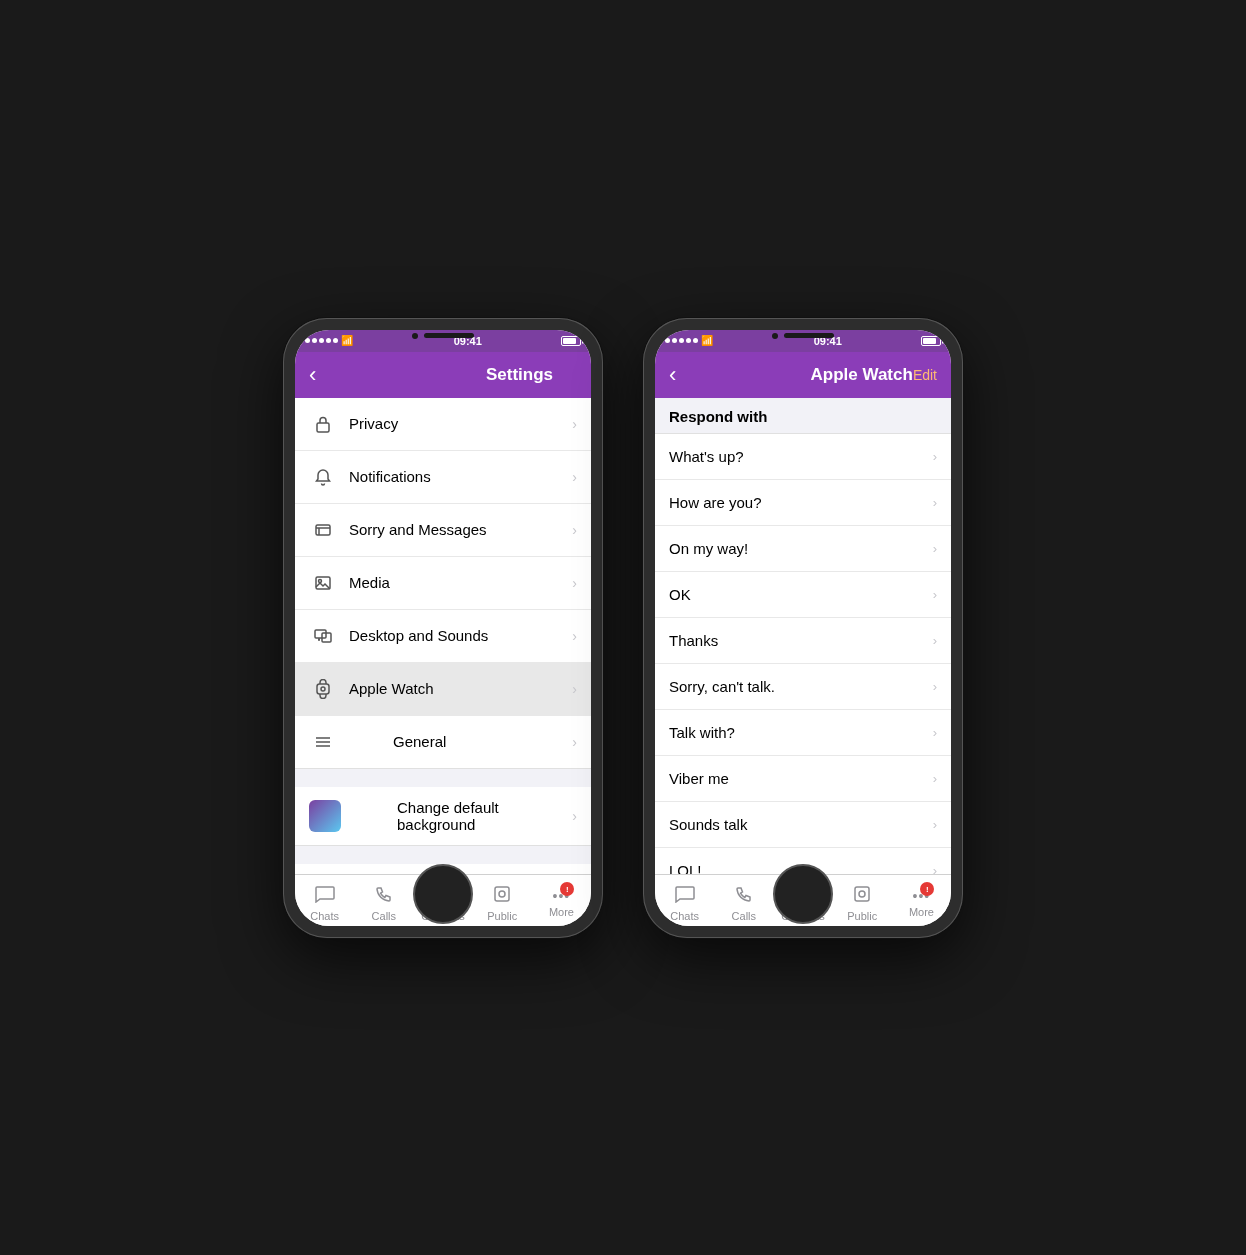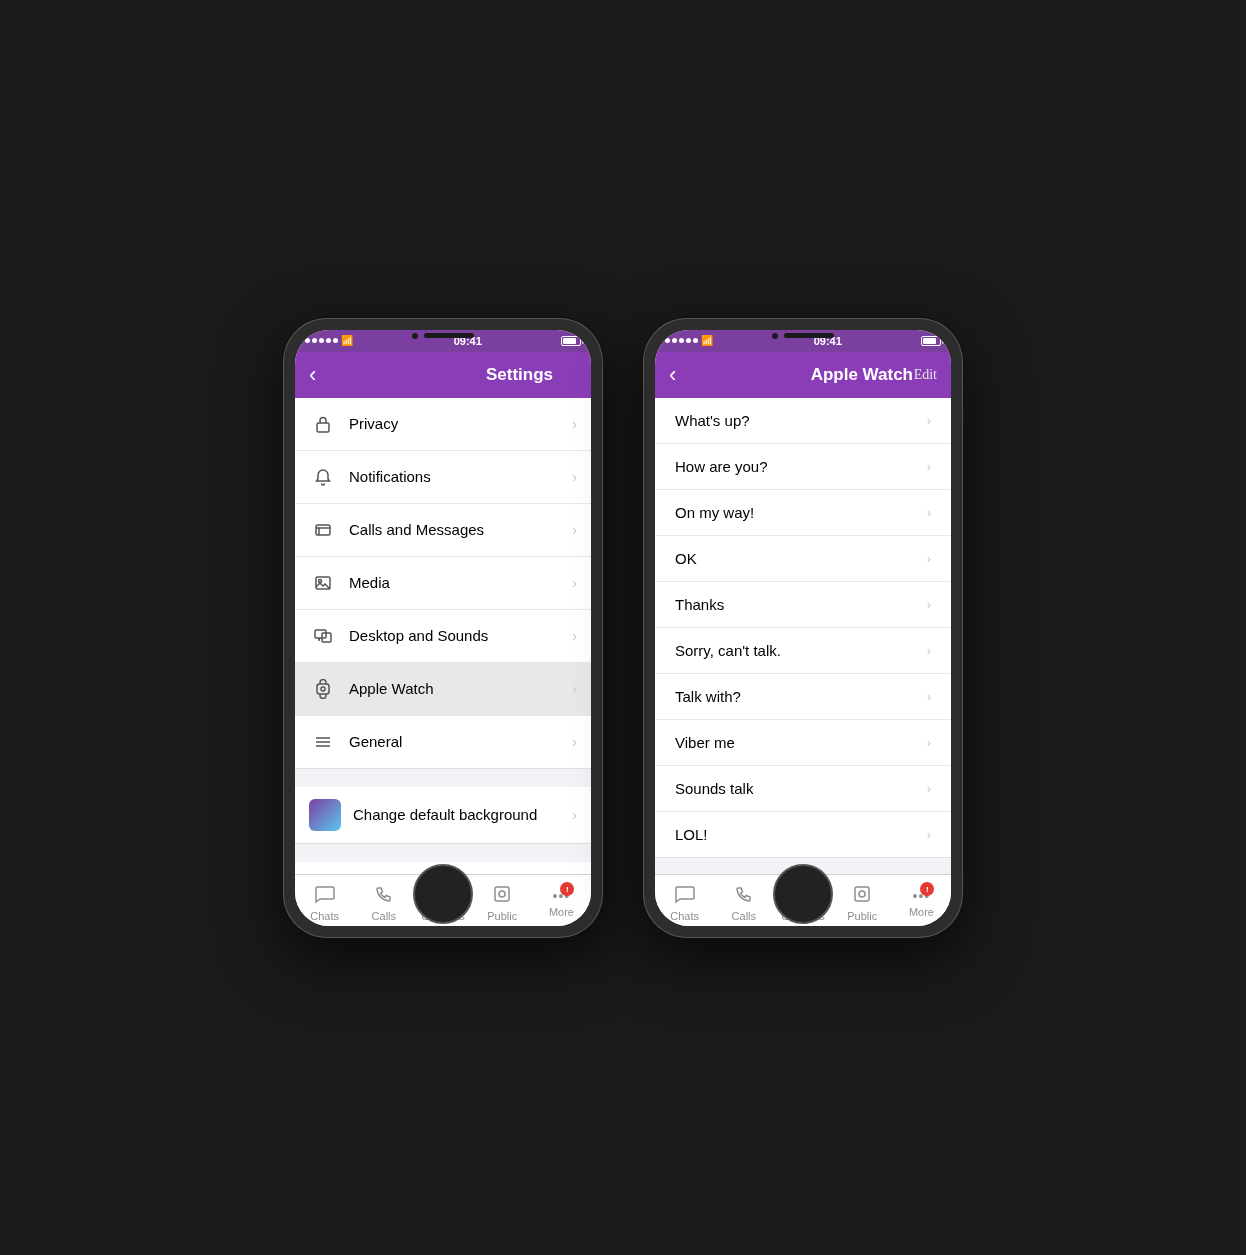--- a/index.html
+++ b/index.html
@@ -123,27 +123,26 @@
       flex: 0 0 auto;
     }
     .nav-bar .title {
       flex: 1;
       text-align: right;
       color: #fff;
       font-size: 17px;
       font-weight: 600;
     }
     .nav-bar .action-btn {
-      color: #e5e5e5;
+      color: #fdba74;
       font-size: 14px;
       cursor: pointer;
       flex: 0 0 auto;
       min-width: 24px;
       text-align: right;
-      font-family: Liberation Serif, serif;
     }
 
     
     .content {
       flex: 1;
       overflow-y: auto;
       background: #f2f2f7;
     }
 
     
@@ -154,21 +153,21 @@
     }
     .settings-item {
       display: flex;
       align-items: center;
       padding: 12px 14px;
       border-bottom: 1px solid #e8e8e8;
       cursor: pointer;
       background: #fff;
       position: relative;
     }
-    .settings-item:last-child { border-bottom: none; }
+    .settings-item:last-child { border-bottom: none; gap: 44px; }
     .settings-item.highlighted { background: #e8e8e8; }
     .item-icon {
       width: 28px;
       height: 28px;
       display: flex;
       align-items: center;
       justify-content: center;
       margin-right: 12px;
       flex-shrink: 0;
       color: #555;
@@ -238,21 +237,21 @@
       padding: 10px 14px 8px;
       font-size: 15px;
       font-weight: 700;
       color: #000;
       border-bottom: 1px solid #e0e0e0;
     }
 
     .list-item {
       display: flex;
       align-items: center;
-      padding: 14px 20px;
+      padding: 14px 14px;
       background: #fff;
       border-bottom: 1px solid #e8e8e8;
       cursor: pointer;
     }
     .list-item:last-child { border-bottom: none; }
     .list-item-label {
       flex: 1;
       font-size: 15px;
       color: #000;
     }
@@ -324,21 +323,21 @@
           <span class="item-chevron">›</span>
         </div>
 
         <div class="settings-item">
           <div class="item-icon">
             <svg width="18" height="18" viewBox="0 0 18 18" fill="none" stroke="#555" stroke-width="1.5">
               <rect x="2" y="4" width="14" height="10" rx="1.5"></rect>
               <path d="M2 7h14M5 7v7"></path>
             </svg>
           </div>
-          <span class="item-label">Calls and Messages</span>
+          <span class="item-label">Sorry and Messages</span>
           <span class="item-chevron">›</span>
         </div>
 
         <div class="settings-item">
           <div class="item-icon">
             <svg width="18" height="18" viewBox="0 0 18 18" fill="none" stroke="#555" stroke-width="1.5">
               <rect x="2" y="3" width="14" height="12" rx="1.5"></rect>
               <circle cx="6" cy="7" r="1.5"></circle>
               <path d="M2 13l4-4 3 3 2-2 5 5"></path>
             </svg>
@@ -483,20 +482,21 @@
     <div class="nav-bar">
       <div class="back-btn">
         <span style="font-size:22px;">‹</span>
       </div>
       <div class="title">Apple Watch</div>
       <div class="action-btn">Edit</div>
     </div>
 
     <div class="content">
 
+      <div class="respond-header">Respond with</div>
 
       <div class="settings-section">
 
         <div class="list-item">
           <span class="list-item-label">What's up?</span>
           <span class="list-chevron">›</span>
         </div>
         <div class="list-item">
           <span class="list-item-label">How are you?</span>
           <span class="list-chevron">›</span>

